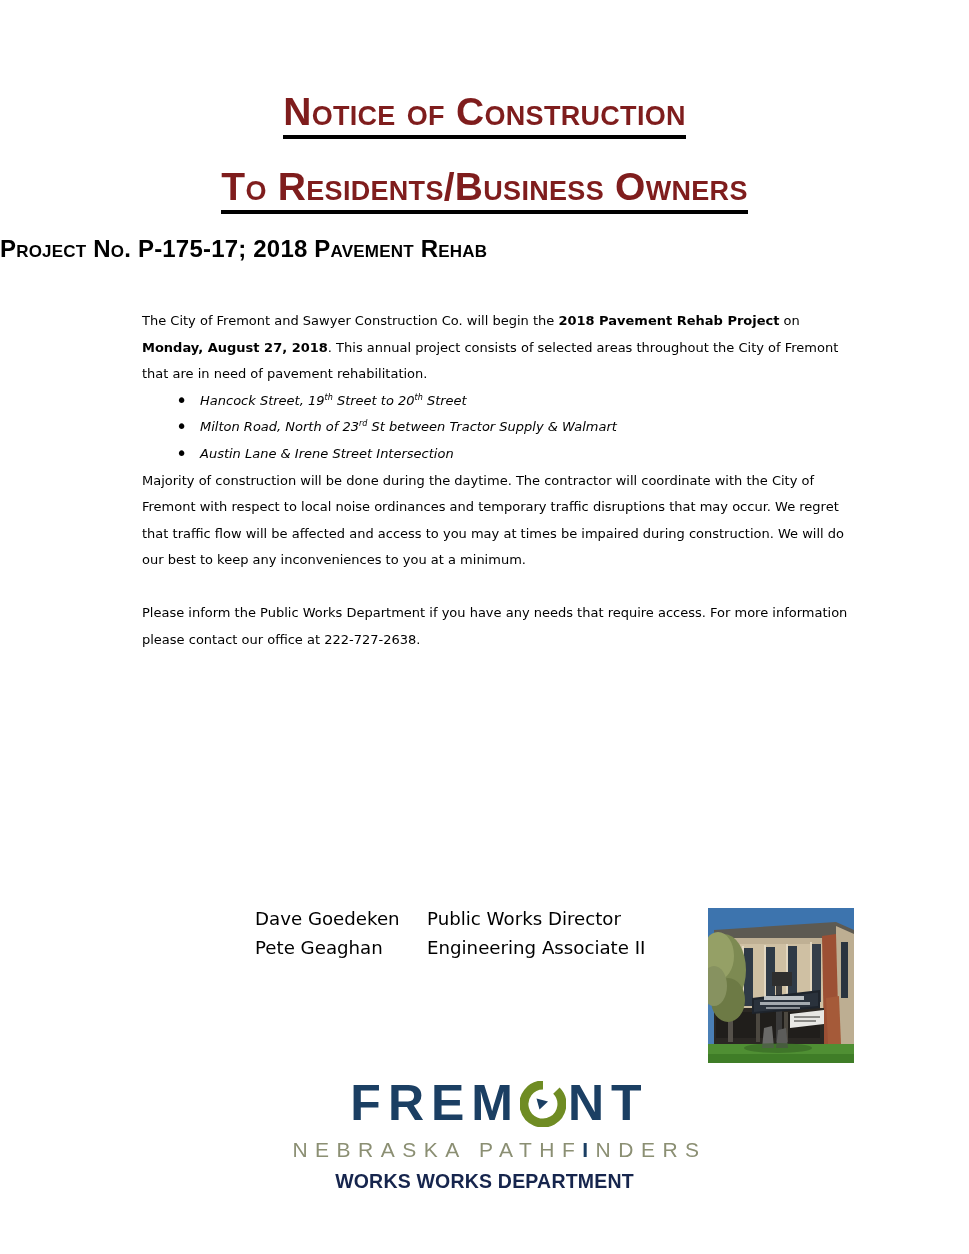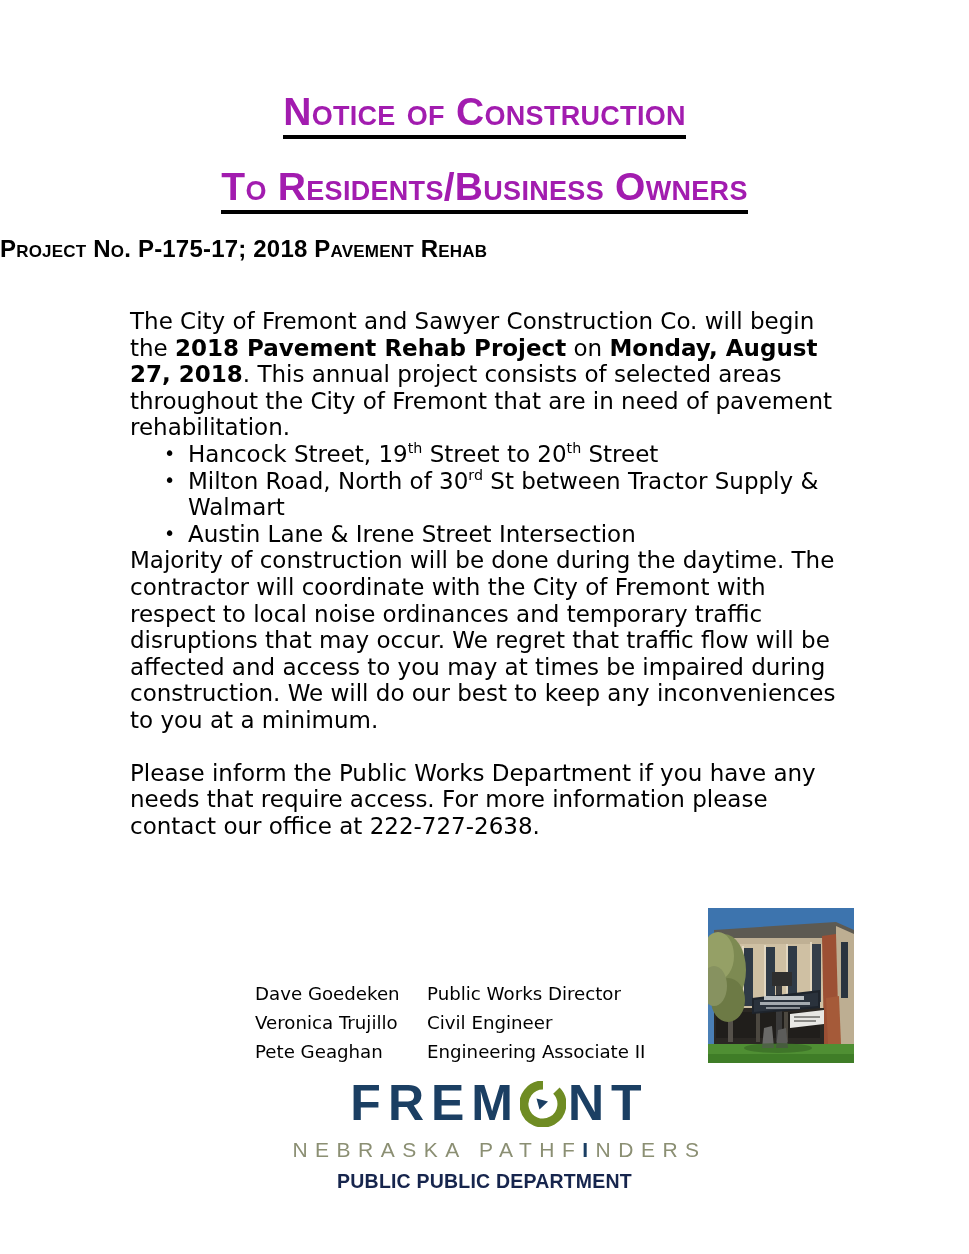--- a/index.html
+++ b/index.html
@@ -29,21 +29,21 @@
     right: 0;
     top: 92px;
     text-align: center;
   }
   .title-line {
     display: block;
     font-family: "Liberation Sans", sans-serif;
     font-weight: bold;
     font-variant: small-caps;
     letter-spacing: 0.3px;
-    color: #a21caf;
+    color: #7f1d1d;
     line-height: 1.05;
   }
   .title-line > span {
     display: inline-block;
     border-bottom: 4px solid #000;
     padding-bottom: 2px;
   }
   .title-1 { font-size: 39px; }
   .title-2 { font-size: 39px; margin-top: 28px; }
 
@@ -56,60 +56,61 @@
     font-family: "Liberation Sans", sans-serif;
     font-weight: bold;
     font-variant: small-caps;
     font-size: 24px;
     letter-spacing: 0.2px;
   }
 
   
   .body-area {
     position: absolute;
-    left: 130px;
+    left: 142px;
     top: 308px;
     width: 718px;
     font-family: "DejaVu Sans", sans-serif;
-    font-size: 23px;
+    font-size: 13px;
     line-height: 26.6px;
     color: #000;
   }
   .para { margin: 0 0 0 0; }
   .para + .para { margin-top: 26px; }
   .para b { font-weight: bold; }
   sup {
     font-size: 0.62em;
     vertical-align: super;
     line-height: 0;
   }
 
   .bullets {
     list-style: none;
     margin: 0;
     padding: 0;
+    font-style: italic;
   }
   .bullets li {
     position: relative;
     padding-left: 58px;
     line-height: 26.6px;
   }
   .bullets li::before {
     content: "\2022";
     position: absolute;
     left: 34px;
     top: -1px;
     font-size: 19px;
   }
 
   
   .sig-block {
     position: absolute;
     left: 255px;
-    top: 980px;
+    top: 905px;
     font-family: "DejaVu Sans", sans-serif;
     font-size: 18.2px;
     line-height: 28.8px;
   }
   .sig-row { display: block; white-space: pre; }
   .sig-name {
     display: inline-block;
     width: 172px;
   }
   .sig-role { display: inline-block; }
@@ -192,32 +193,31 @@
 
   <div class="subtitle">Project No. P-175-17; 2018 Pavement Rehab</div>
 
   <div class="body-area">
 
     <p class="para"><span>The City of Fremont and Sawyer Construction Co. will begin the </span><b>2018 Pavement Rehab Project</b><span> on </span><b>Monday, August 27, 2018</b><span>. This annual project consists of selected areas throughout the City of Fremont that are in need of pavement rehabilitation.</span></p>
 
 
     <ul class="bullets">
       <li><span>Hancock Street, 19</span><sup>th</sup><span> Street to 20</span><sup>th</sup><span> Street</span></li>
-      <li><span>Milton Road, North of 30</span><sup>rd</sup><span> St between Tractor Supply &amp; Walmart</span></li>
+      <li><span>Milton Road, North of 23</span><sup>rd</sup><span> St between Tractor Supply &amp; Walmart</span></li>
       <li><span>Austin Lane &amp; Irene Street Intersection</span></li>
     </ul>
 
     <p class="para">Majority of construction will be done during the daytime.  The contractor will coordinate with the City of Fremont with respect to local noise ordinances and temporary traffic disruptions that may occur.   We regret that traffic flow will be affected and access to you may at times be impaired during construction.  We will do our best to keep any inconveniences to you at a minimum.</p>
 
     <p class="para">Please inform the Public Works Department if you have any needs that require access.  For more information please contact our office at 222-727-2638.</p>
   </div>
 
   <div class="sig-block">
     <span class="sig-row"><span class="sig-name">Dave Goedeken</span><span class="sig-role">Public Works Director</span></span>
-    <span class="sig-row"><span class="sig-name">Veronica Trujillo</span><span class="sig-role">Civil Engineer</span></span>
     <span class="sig-row"><span class="sig-name">Pete Geaghan</span><span class="sig-role">Engineering Associate II</span></span>
   </div>
 
   <div class="photo">
     <svg width="146" height="155" viewBox="0 0 146 155" xmlns="http://www.w3.org/2000/svg">
 
       <rect x="0" y="0" width="146" height="155" fill="#4a7fb5"></rect>
       <rect x="0" y="0" width="146" height="40" fill="#3d74ae"></rect>
 
       <rect x="0" y="136" width="146" height="19" fill="#4f8f33"></rect>
@@ -280,15 +280,15 @@
   </div>
 
   <div class="logo-block">
     <div class="logo-word"><span>FREM</span><span class="logo-o"><svg width="46" height="46" viewBox="0 0 46 46" xmlns="http://www.w3.org/2000/svg">
             <path d="M23 4 A19 19 0 1 0 36.4 9.6" fill="none" stroke="#6f8c23" stroke-width="9" stroke-linecap="butt"></path>
             <polygon points="16.5,17.5 28,20.5 19.5,28.5" fill="#1b3f63"></polygon>
           </svg></span><span>NT</span></div>
     <div class="logo-tagline"><span>NEBRASKA PATHF</span><span class="accent">I</span><span>NDERS</span></div>
   </div>
 
-  <div class="dept-line">PUBLIC PUBLIC DEPARTMENT</div>
+  <div class="dept-line">WORKS WORKS DEPARTMENT</div>
 
 </div>
 
 </body></html>

